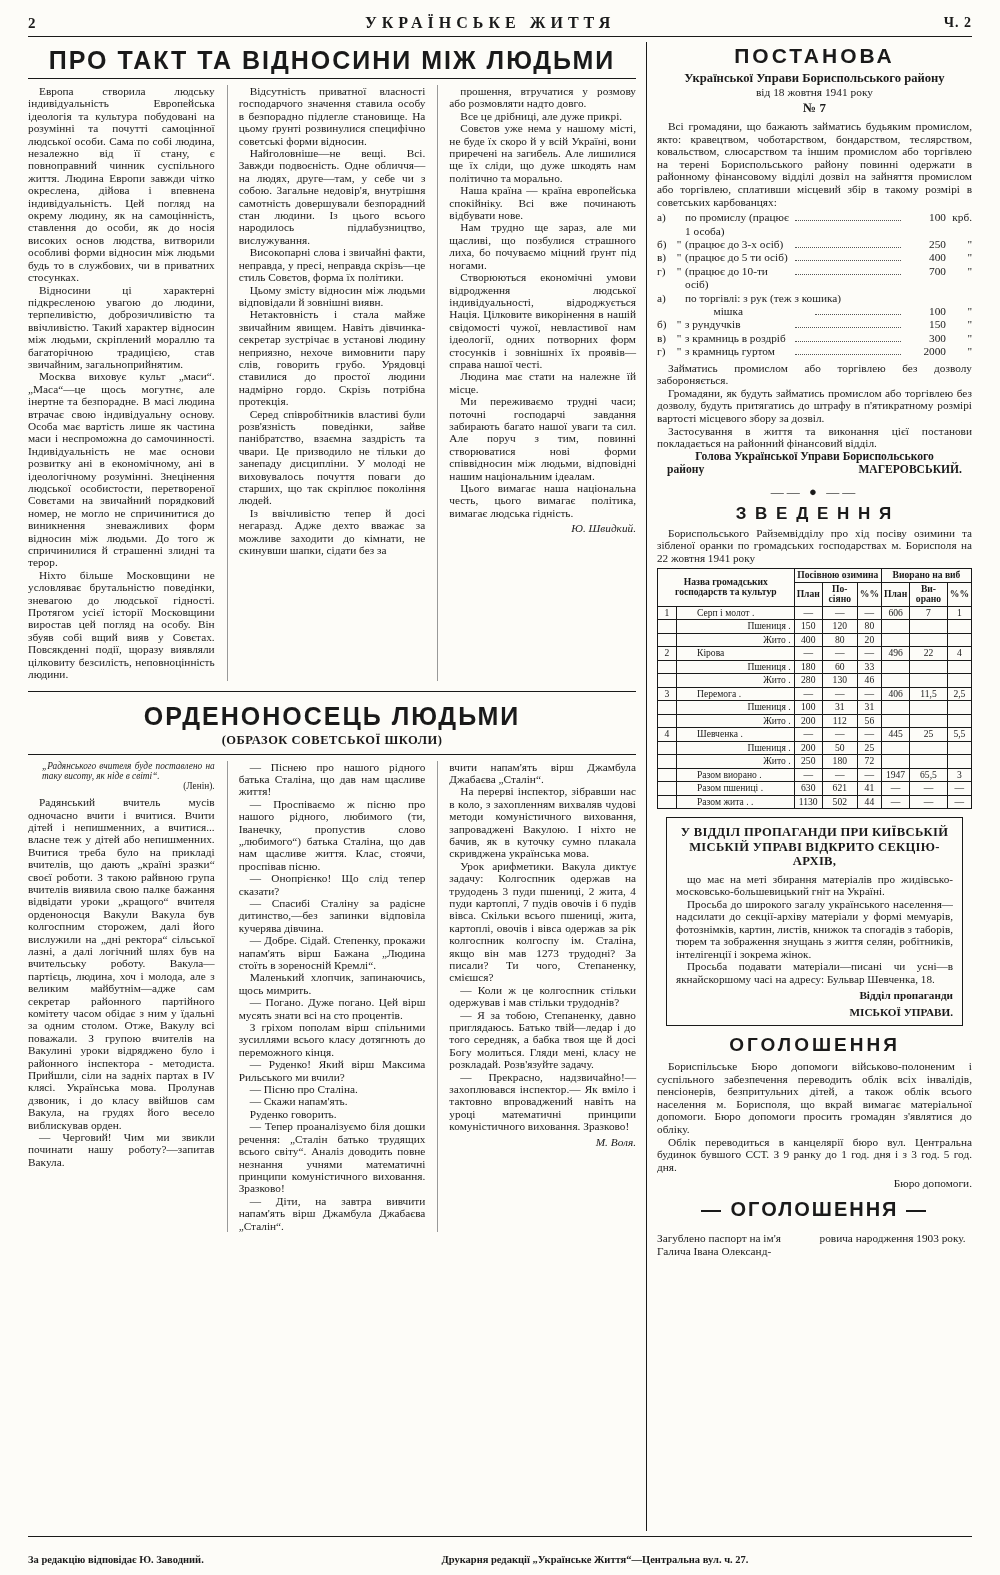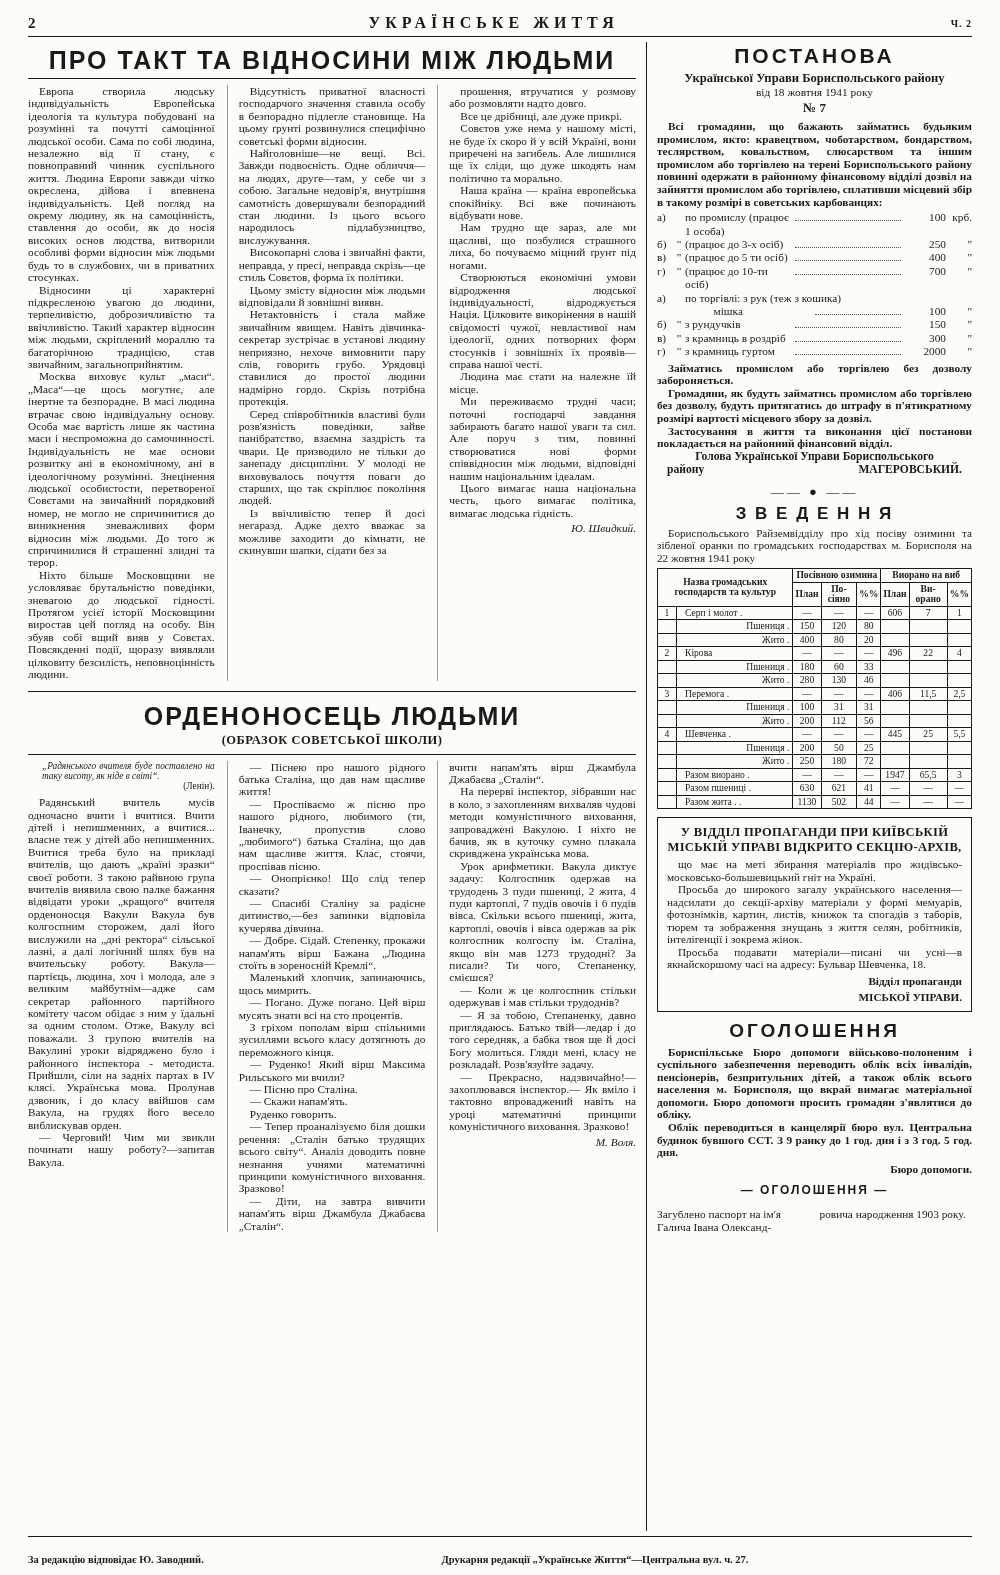--- a/index.html
+++ b/index.html
@@ -17,21 +17,21 @@
     padding:0;
   }
   
   .masthead{
     position:absolute;top:10px;left:28px;right:28px;height:26px;
     display:flex;align-items:center;justify-content:space-between;
     font-weight:bold;letter-spacing:1px;
   }
   .masthead .pageno{font-size:15px;}
   .masthead .title{font-size:16px;letter-spacing:5px;}
-  .masthead .issue{font-size:10px;letter-spacing:1px;}
+  .masthead .issue{font-size:14px;letter-spacing:1px;}
   .rule{position:absolute;left:28px;right:28px;border-top:1.6px solid #1a1a1a;}
   .rule-top{top:36px;}
   .rule-bottom{bottom:38px;}
 
   
   .body-wrap{
     position:absolute;top:42px;left:28px;right:28px;bottom:44px;
     display:flex;
   }
   .left-side{width:608px;position:relative;}
@@ -72,52 +72,52 @@
   
   .blk{margin-bottom:8px;}
   .blk-title{
     text-align:center;font-weight:bold;letter-spacing:3px;
     font-size:21px;font-family:"Liberation Sans", sans-serif;margin:2px 0 3px;
   }
   .blk-title.med{font-size:17px;letter-spacing:2px;}
   .blk-sub{text-align:center;font-weight:bold;font-size:12.6px;line-height:14px;margin-bottom:1px;}
   .blk-sub2{text-align:center;font-size:11.4px;margin-bottom:1px;}
   .blk-no{text-align:center;font-weight:bold;font-size:13px;margin:2px 0 4px;}
-  .rtxt{font-size:11.3px;line-height:12.6px;text-align:justify;text-indent:11px;font-weight:bold;}
+  .rtxt{font-size:11.3px;line-height:12.6px;text-align:justify;text-indent:11px;}
   .rlist{font-size:11.3px;line-height:13.4px;margin:3px 0 3px 0;}
   .rlist .row{display:flex;align-items:baseline;}
   .rlist .lbl{width:16px;}
   .rlist .q{width:12px;text-align:center;}
   .rlist .mid{flex:1;}
   .rlist .dots{flex:1;border-bottom:1px dotted #555;margin:0 3px 3px;}
   .rlist .num{width:42px;text-align:right;}
   .rlist .cur{width:26px;text-align:right;}
   .center-b{text-align:center;font-weight:bold;font-size:11.6px;line-height:13px;}
   .dot-sep{text-align:center;font-size:13px;letter-spacing:3px;margin:6px 0 4px;}
 
   
   table.tbl{border-collapse:collapse;width:100%;font-size:9.6px;margin-top:4px;}
   table.tbl th, table.tbl td{border:1px solid #1a1a1a;padding:1px 2px;text-align:center;line-height:10.5px;}
-  table.tbl td.l{text-align:left;padding-left:8px;}
+  table.tbl td.l{text-align:left;padding-left:20px;}
   table.tbl td.r{text-align:right;padding-right:3px;}
   .tbl-head-note{font-size:11.2px;line-height:12.4px;text-align:justify;text-indent:11px;}
 
   
   .box{
-    border:1.5px solid #1a1a1a;padding:7px 9px;margin:8px 0;
+    border:1.5px solid #1a1a1a;padding:7px 9px;margin:8px 9px;
   }
   .box .bt{text-align:center;font-weight:bold;font-size:12.6px;line-height:14.5px;margin-bottom:4px;letter-spacing:0.3px;}
   .box p{font-size:11.2px;line-height:12.5px;}
   .box .right{text-align:right;text-indent:0;font-weight:bold;margin-top:4px;}
 
   .ogol-title{
     text-align:center;font-weight:bold;letter-spacing:3px;font-size:19px;
     font-family:"Liberation Sans", sans-serif;margin:6px 0 4px;
   }
-  .ogol-title.dash{font-size:12px;letter-spacing:2px;text-align:center;}
+  .ogol-title.dash{font-size:20px;letter-spacing:2px;text-align:center;}
   .two-sub{display:flex;gap:10px;font-size:11.3px;line-height:12.6px;}
   .two-sub > div{flex:1;margin-top:7px;}
 
   
   .footer{
     position:absolute;left:28px;right:28px;bottom:10px;
     display:flex;justify-content:flex-start;align-items:center;
     font-size:10.5px;font-weight:bold;
   }
   .footer .c{flex:1;text-align:center;}

